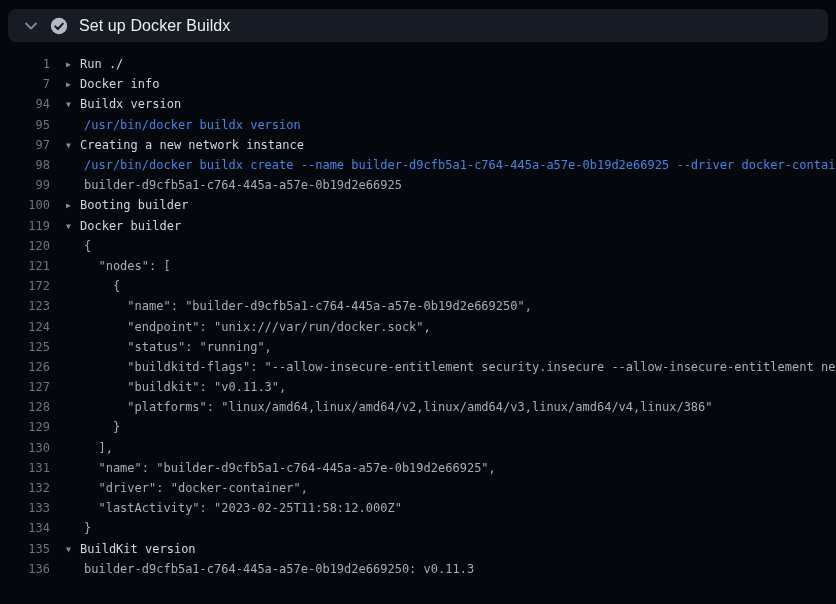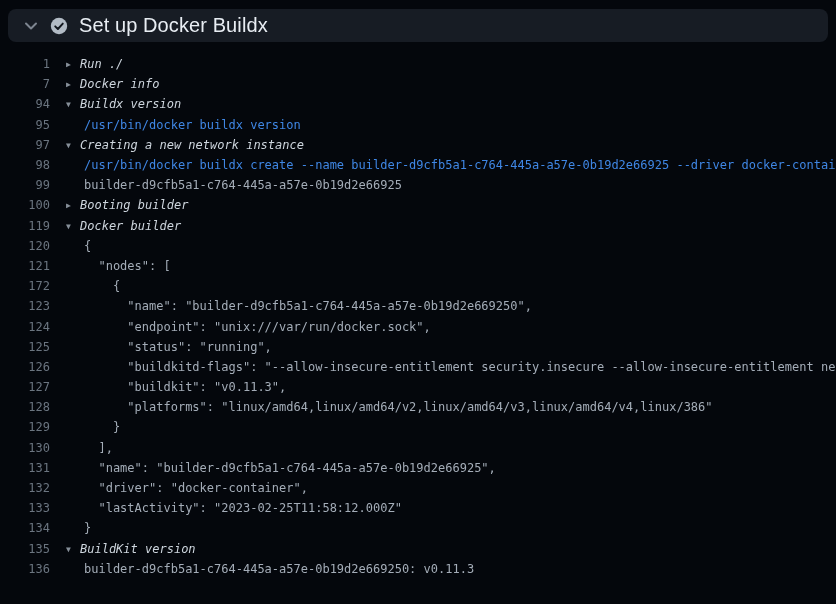--- a/index.html
+++ b/index.html
@@ -46,21 +46,21 @@
     width: 18px;
     height: 18px;
     margin-left: 8px;
     display: flex;
     align-items: center;
     justify-content: center;
   }
   .step-title {
     margin-left: 11px;
     color: #e8edf3;
-    font-size: 20px;
+    font-size: 16px;
     font-weight: 500;
     letter-spacing: 0.1px;
   }
   
   .log {
     position: absolute;
     left: 0;
     top: 54px;
     width: 836px;
     font-family: "DejaVu Sans Mono", "Liberation Mono", monospace;
@@ -79,21 +79,21 @@
     color: #6b7580;
     cursor: pointer;
     user-select: none;
   }
   .body {
     flex: 1;
     min-width: 0;
     white-space: pre;
     overflow: hidden;
   }
-  .row.group .body { padding-left: 16px; cursor: pointer; font-style: italic; }
+  .row.group .body { padding-left: 16px; cursor: pointer; }
   .row.output .body, .row.command .body { padding-left: 34px; }
   .marker {
     display: inline-block;
     width: 14px;
     font-size: 8px;
     color: #868f99;
     vertical-align: 1px;
   }
   .row.group   .text { color: #ced6de; }
   .row.output  .body { color: #a4adb8; }

